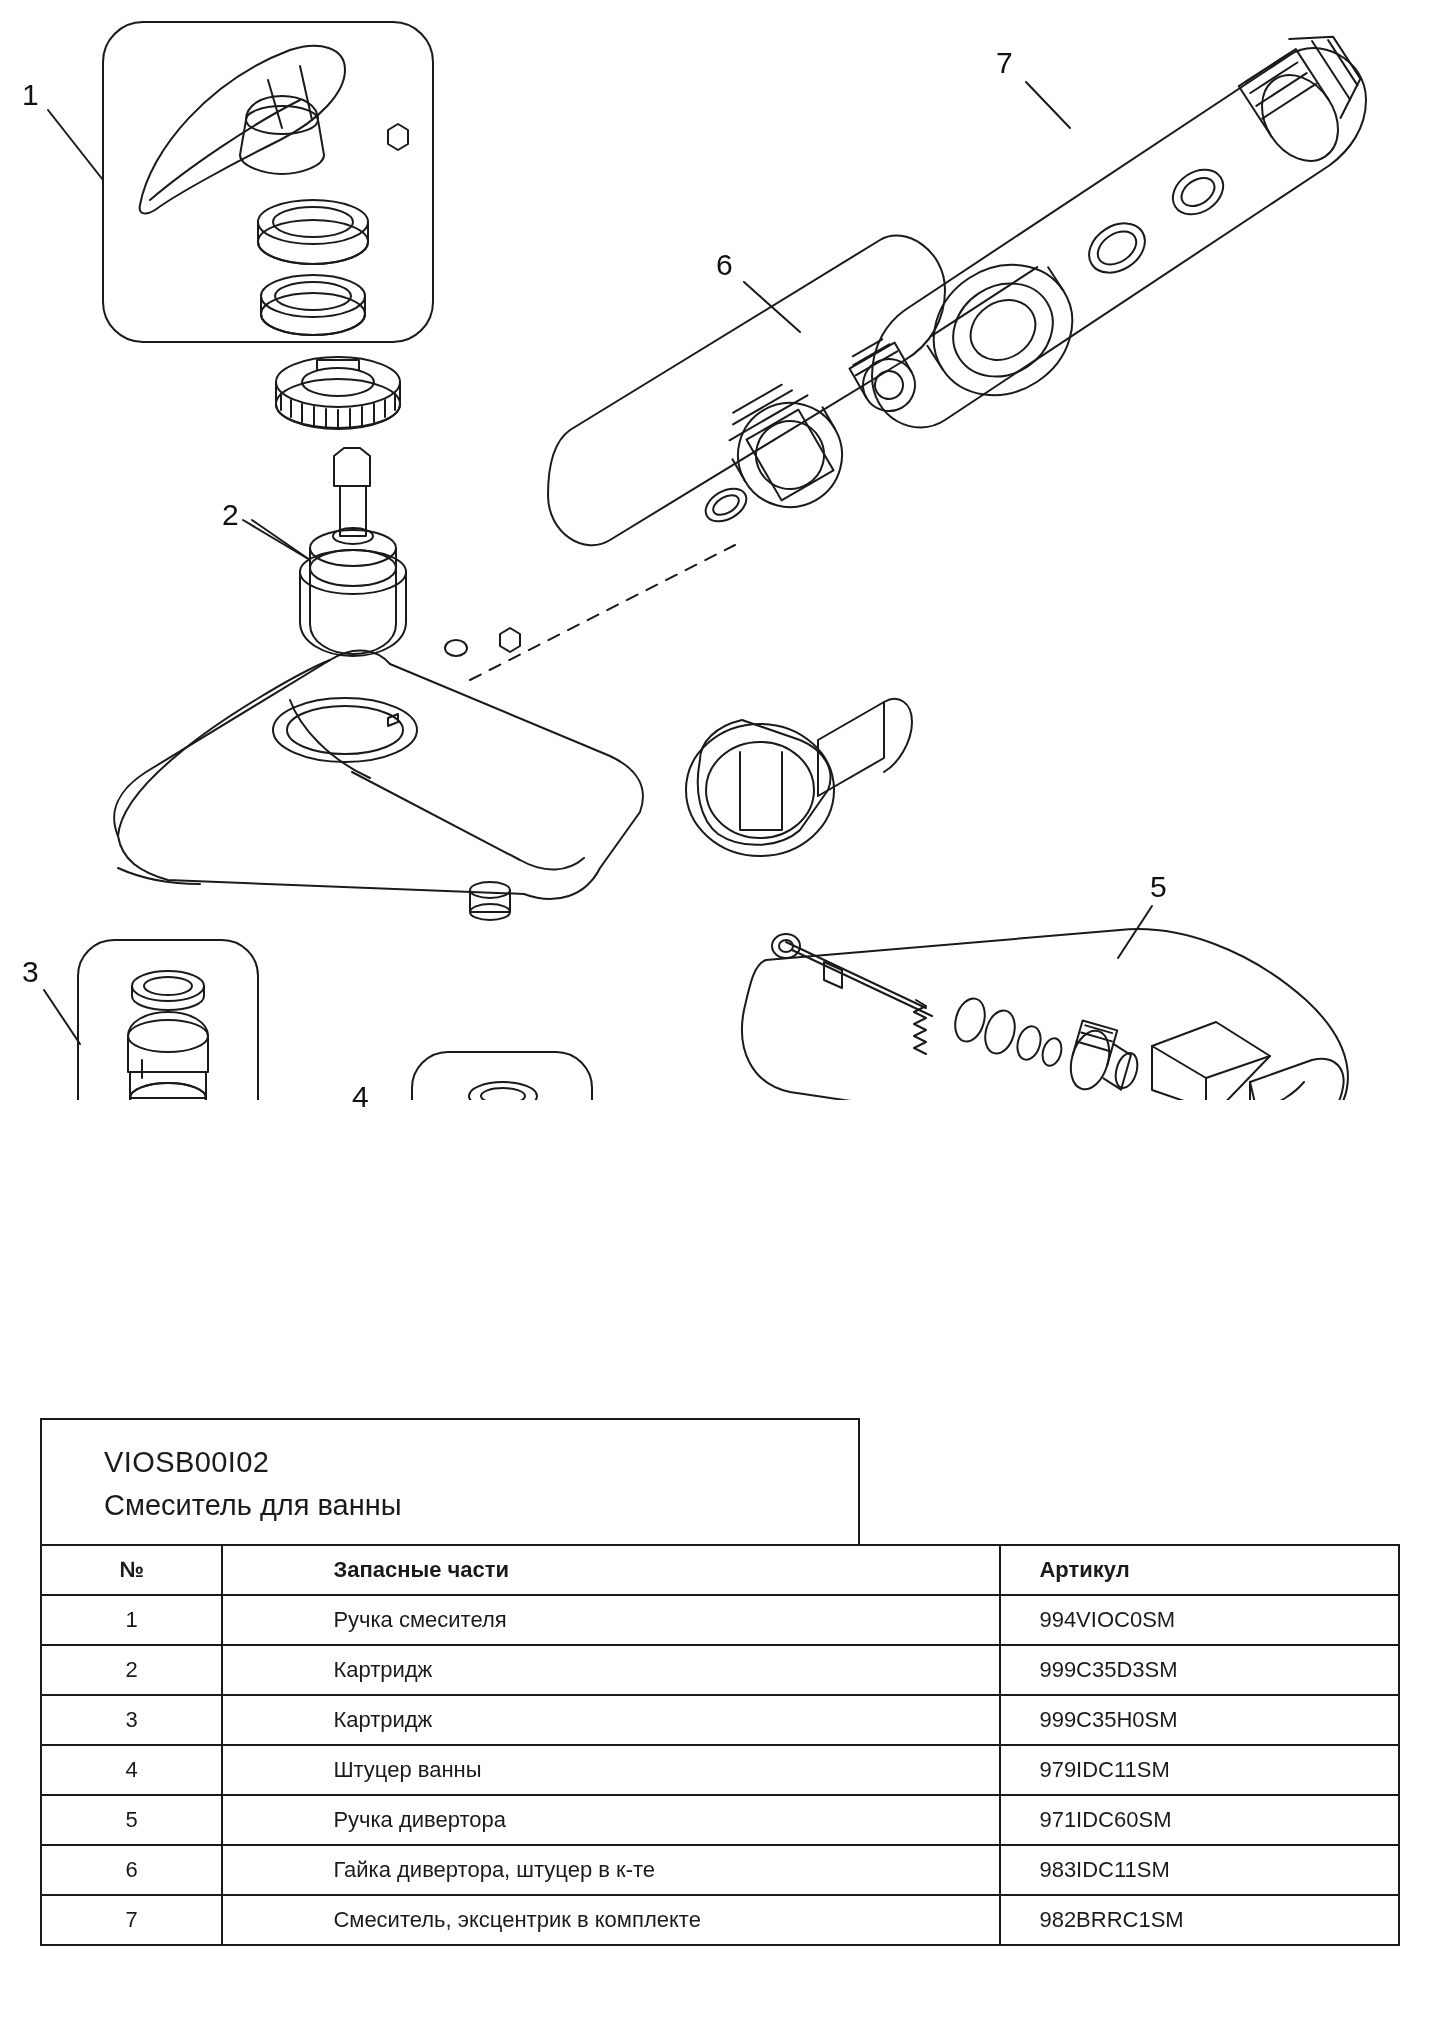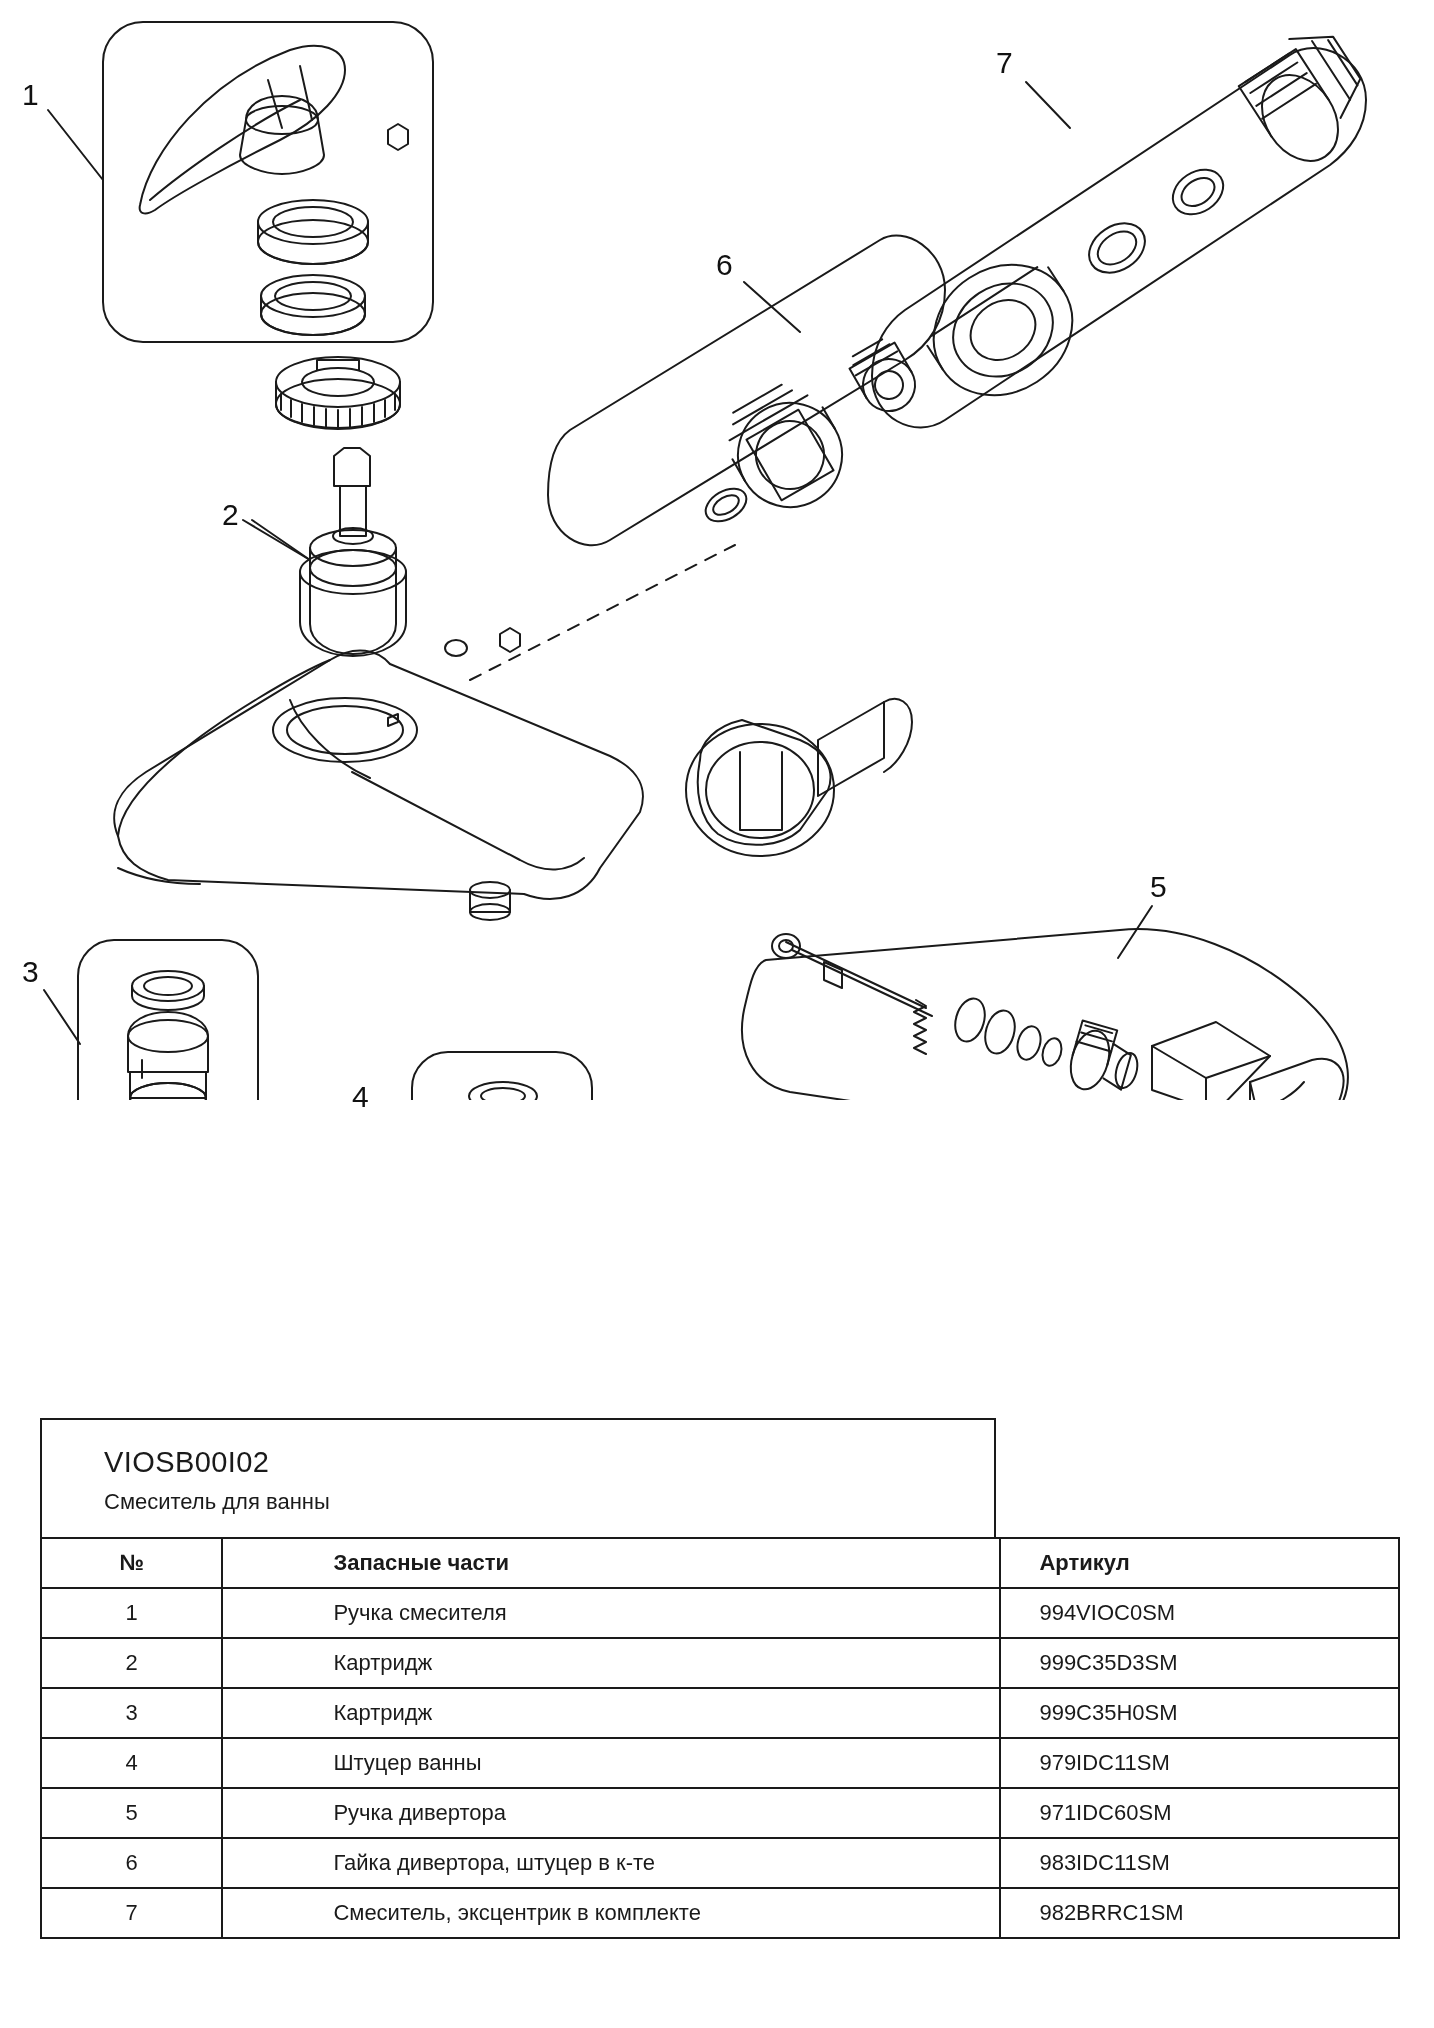--- a/index.html
+++ b/index.html
@@ -2,23 +2,23 @@
 <html><head>
 <meta charset="utf-8">
 <style>
   html,body{margin:0;padding:0;background:#ffffff;}
   body{width:1434px;height:2028px;font-family:"Liberation Sans",sans-serif;color:#1a1a1a;position:relative;overflow:hidden;}
   .stage{position:absolute;inset:0;}
   svg.diagram{position:absolute;left:0;top:0;width:1434px;height:1100px;}
   .callout-num{position:absolute;font-size:30px;color:#111;font-family:"Liberation Sans",sans-serif;}
   
   .info{position:absolute;left:40px;top:1418px;width:1360px;}
-  .titlebox{position:relative;width:956px;border:2px solid #1a1a1a;border-bottom:none;padding:26px 0 22px 62px;box-sizing:border-box;}
+  .titlebox{position:relative;width:820px;border:2px solid #1a1a1a;border-bottom:none;padding:26px 0 22px 62px;box-sizing:border-box;}
   .titlebox .code{font-size:29px;letter-spacing:.4px;margin-bottom:10px;}
-  .titlebox .sub{font-size:22px;}
+  .titlebox .sub{font-size:29px;}
   table.parts{border-collapse:collapse;width:1360px;table-layout:fixed;}
   table.parts th,table.parts td{border:2px solid #1a1a1a;font-size:22px;font-weight:normal;padding:11px 0;}
   table.parts th{font-weight:bold;}
   .c-num{width:150px;text-align:center;}
   .c-name{width:652px;text-align:left;padding-left:110px !important;box-sizing:border-box;}
   .c-art{width:334px;text-align:left;padding-left:38px !important;box-sizing:border-box;}
   table.parts tr th.c-num{border-top:2px solid #1a1a1a;}
 </style>
 </head>
 <body>

